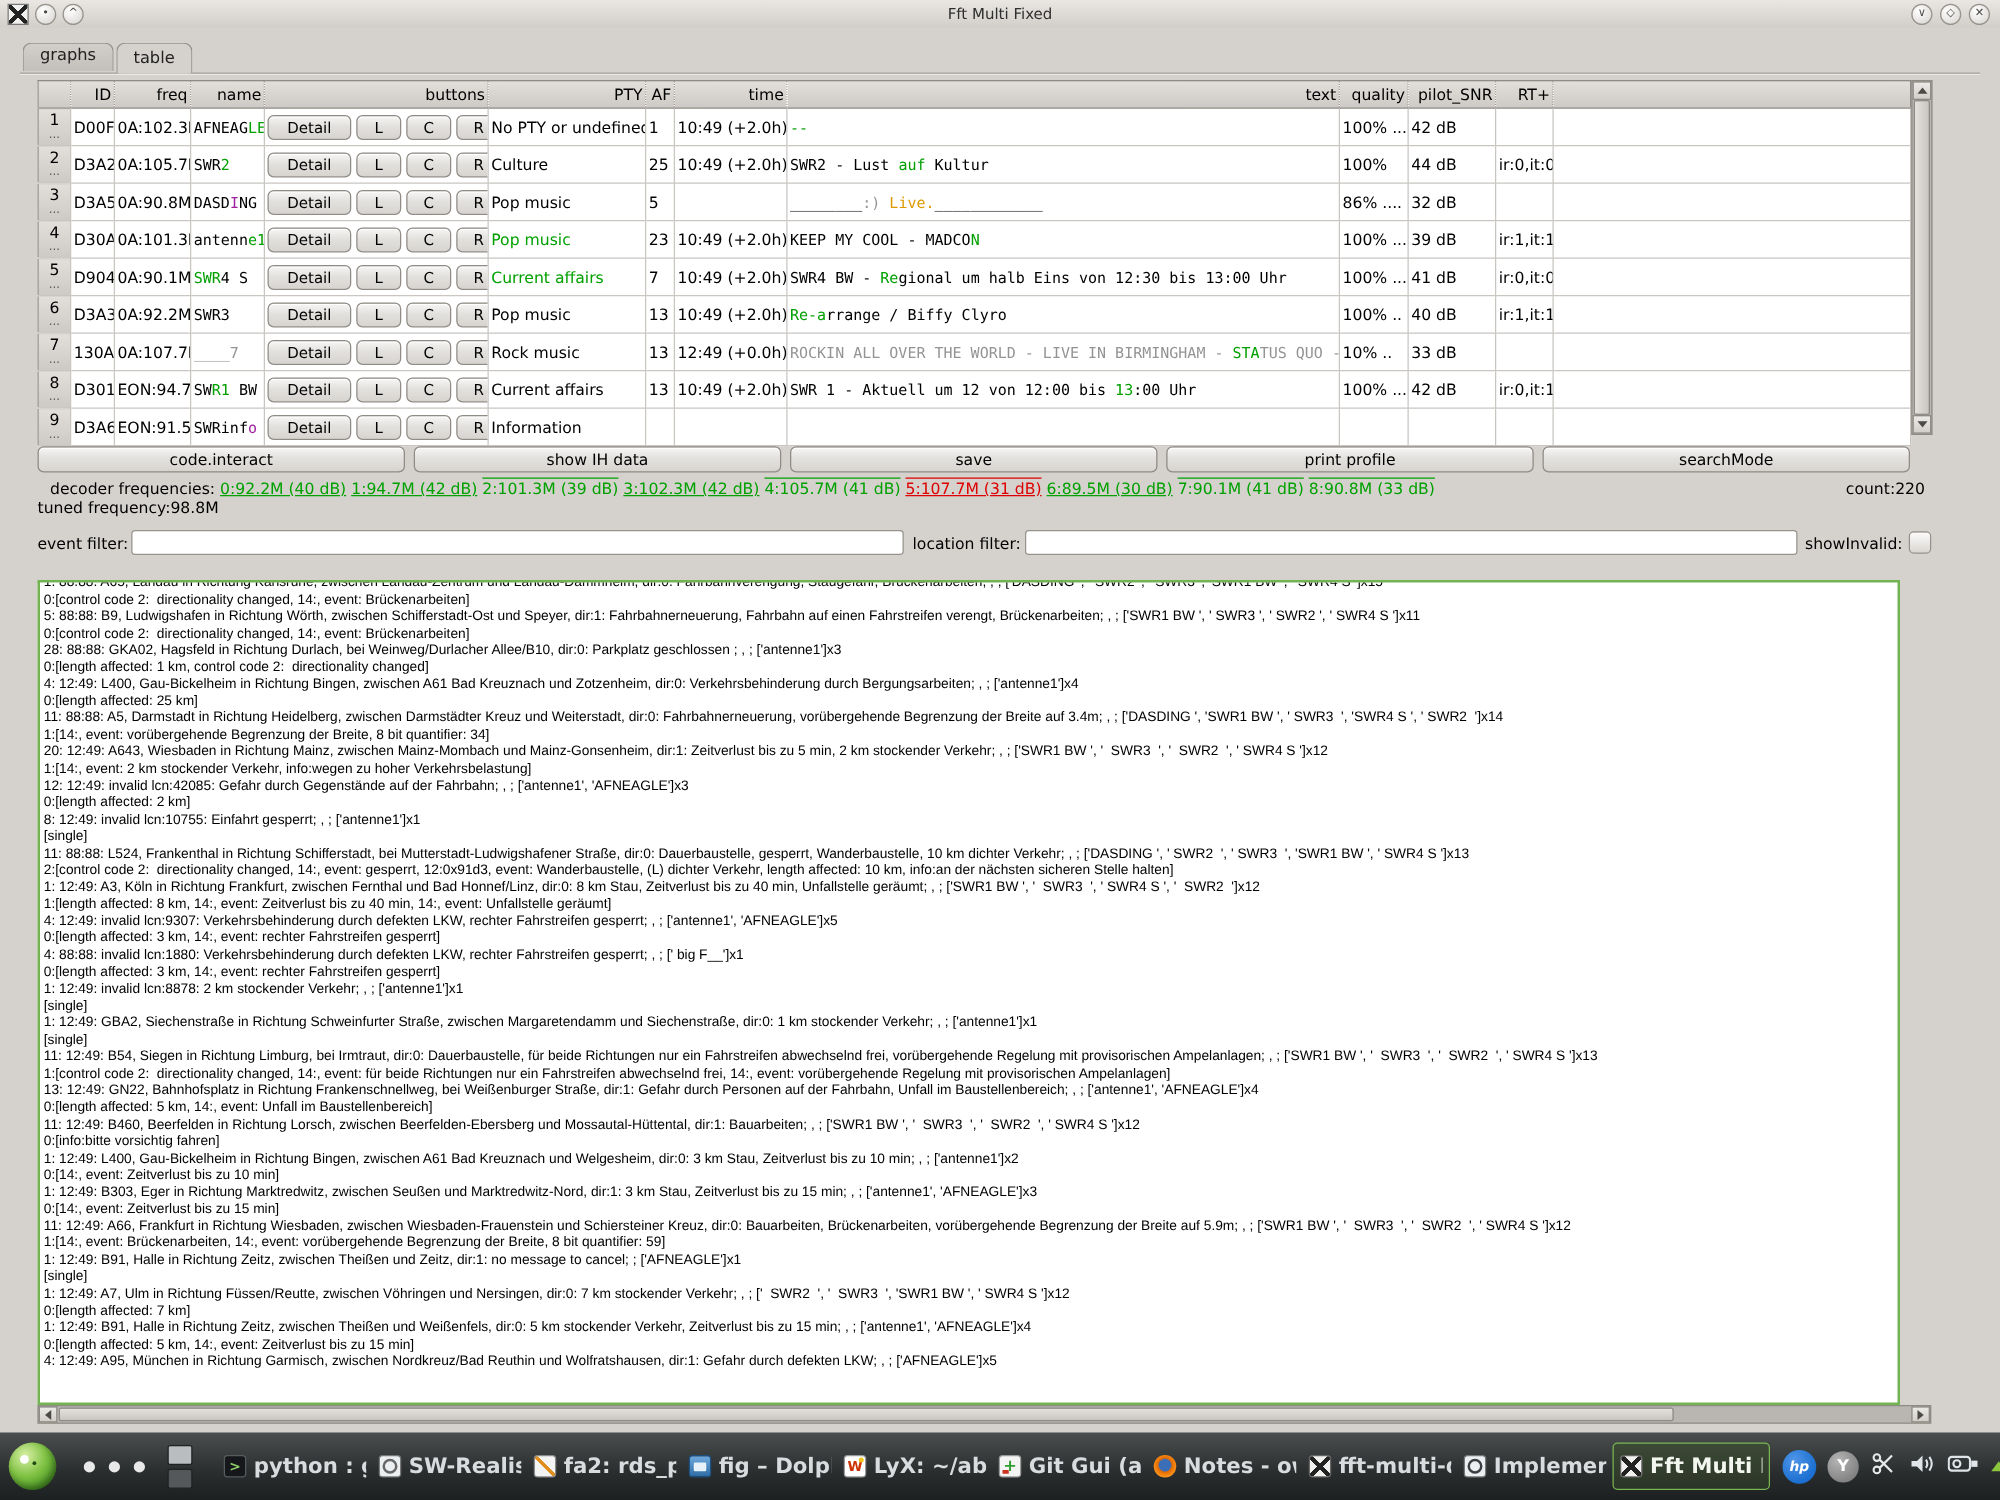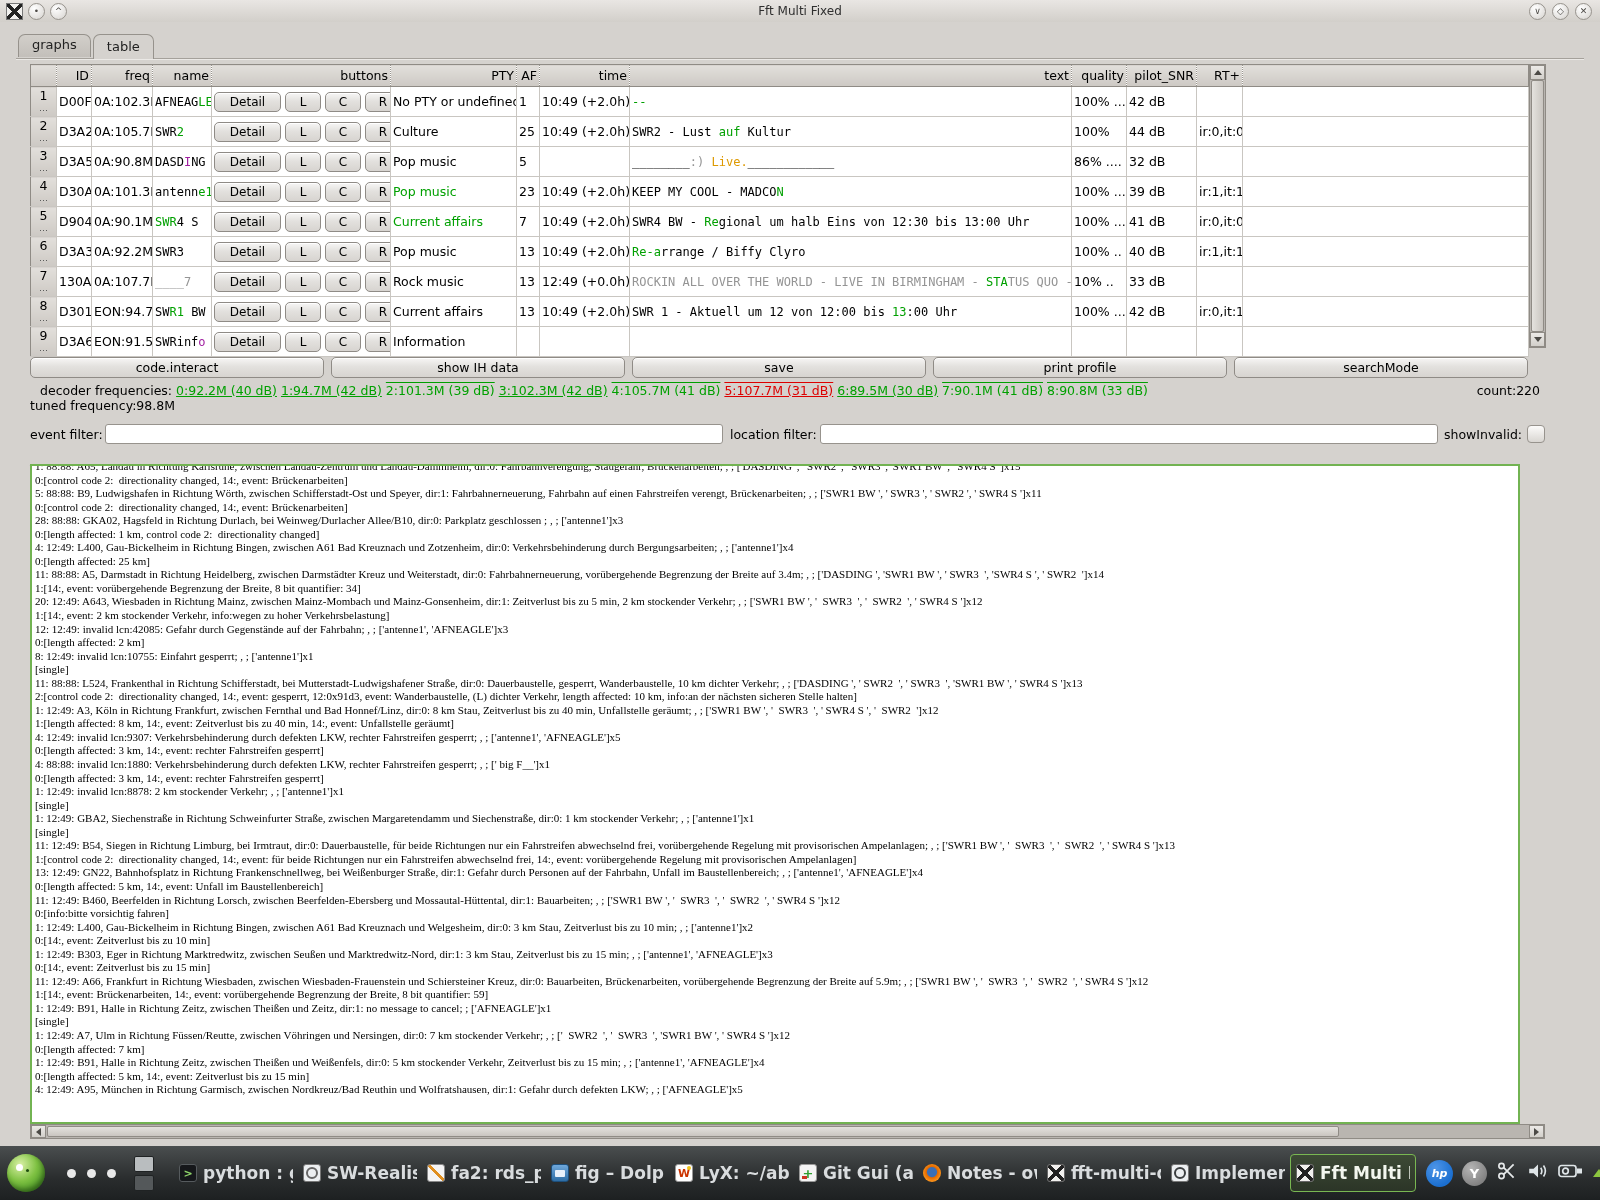--- a/index.html
+++ b/index.html
@@ -87,21 +87,21 @@
   .filters input[type=text]{position:absolute;top:0;height:16px;border:1px solid #97938d;
     border-radius:3px;background:#fff;font-size:12px;padding:1px 4px;}
   .checkbox{position:absolute;top:1px;width:16px;height:16px;border:1px solid #97938d;
     border-radius:4px;background:linear-gradient(#fcfbfa,#d9d6d2);}
 
   
   .tmc-label{position:absolute;top:462px;left:30px;font-size:12.5px;}
   .tmc-box{position:absolute;top:464px;left:30px;width:1486px;height:656px;
     border:2px solid #72b352;background:#fff;overflow:hidden;}
   .tmc-pre{margin:-6px 0 0 3px;font-size:11px;line-height:13.55px;white-space:pre;
-    font-family:Liberation Serif, serif;color:#000;}
+    font-family:Liberation Sans, sans-serif;color:#000;}
   .hscroll{position:absolute;top:1124px;left:30px;width:1515px;height:15px;
     background:#b9b5b0;border:1px solid #8f8b85;box-sizing:border-box;}
   .hbtn{position:absolute;top:0;bottom:0;width:15px;
     background:linear-gradient(#eceae7,#d2cfca);border:1px solid #8f8b85;box-sizing:border-box;
     display:flex;align-items:center;justify-content:center;}
   .hbtn.left{left:0;} .hbtn.right{right:0;}
   .hthumb{position:absolute;top:1px;bottom:1px;left:16px;width:1290px;
     background:linear-gradient(#e4e2de,#c9c5c0);border:1px solid #8f8b85;border-radius:2px;}
 
   

